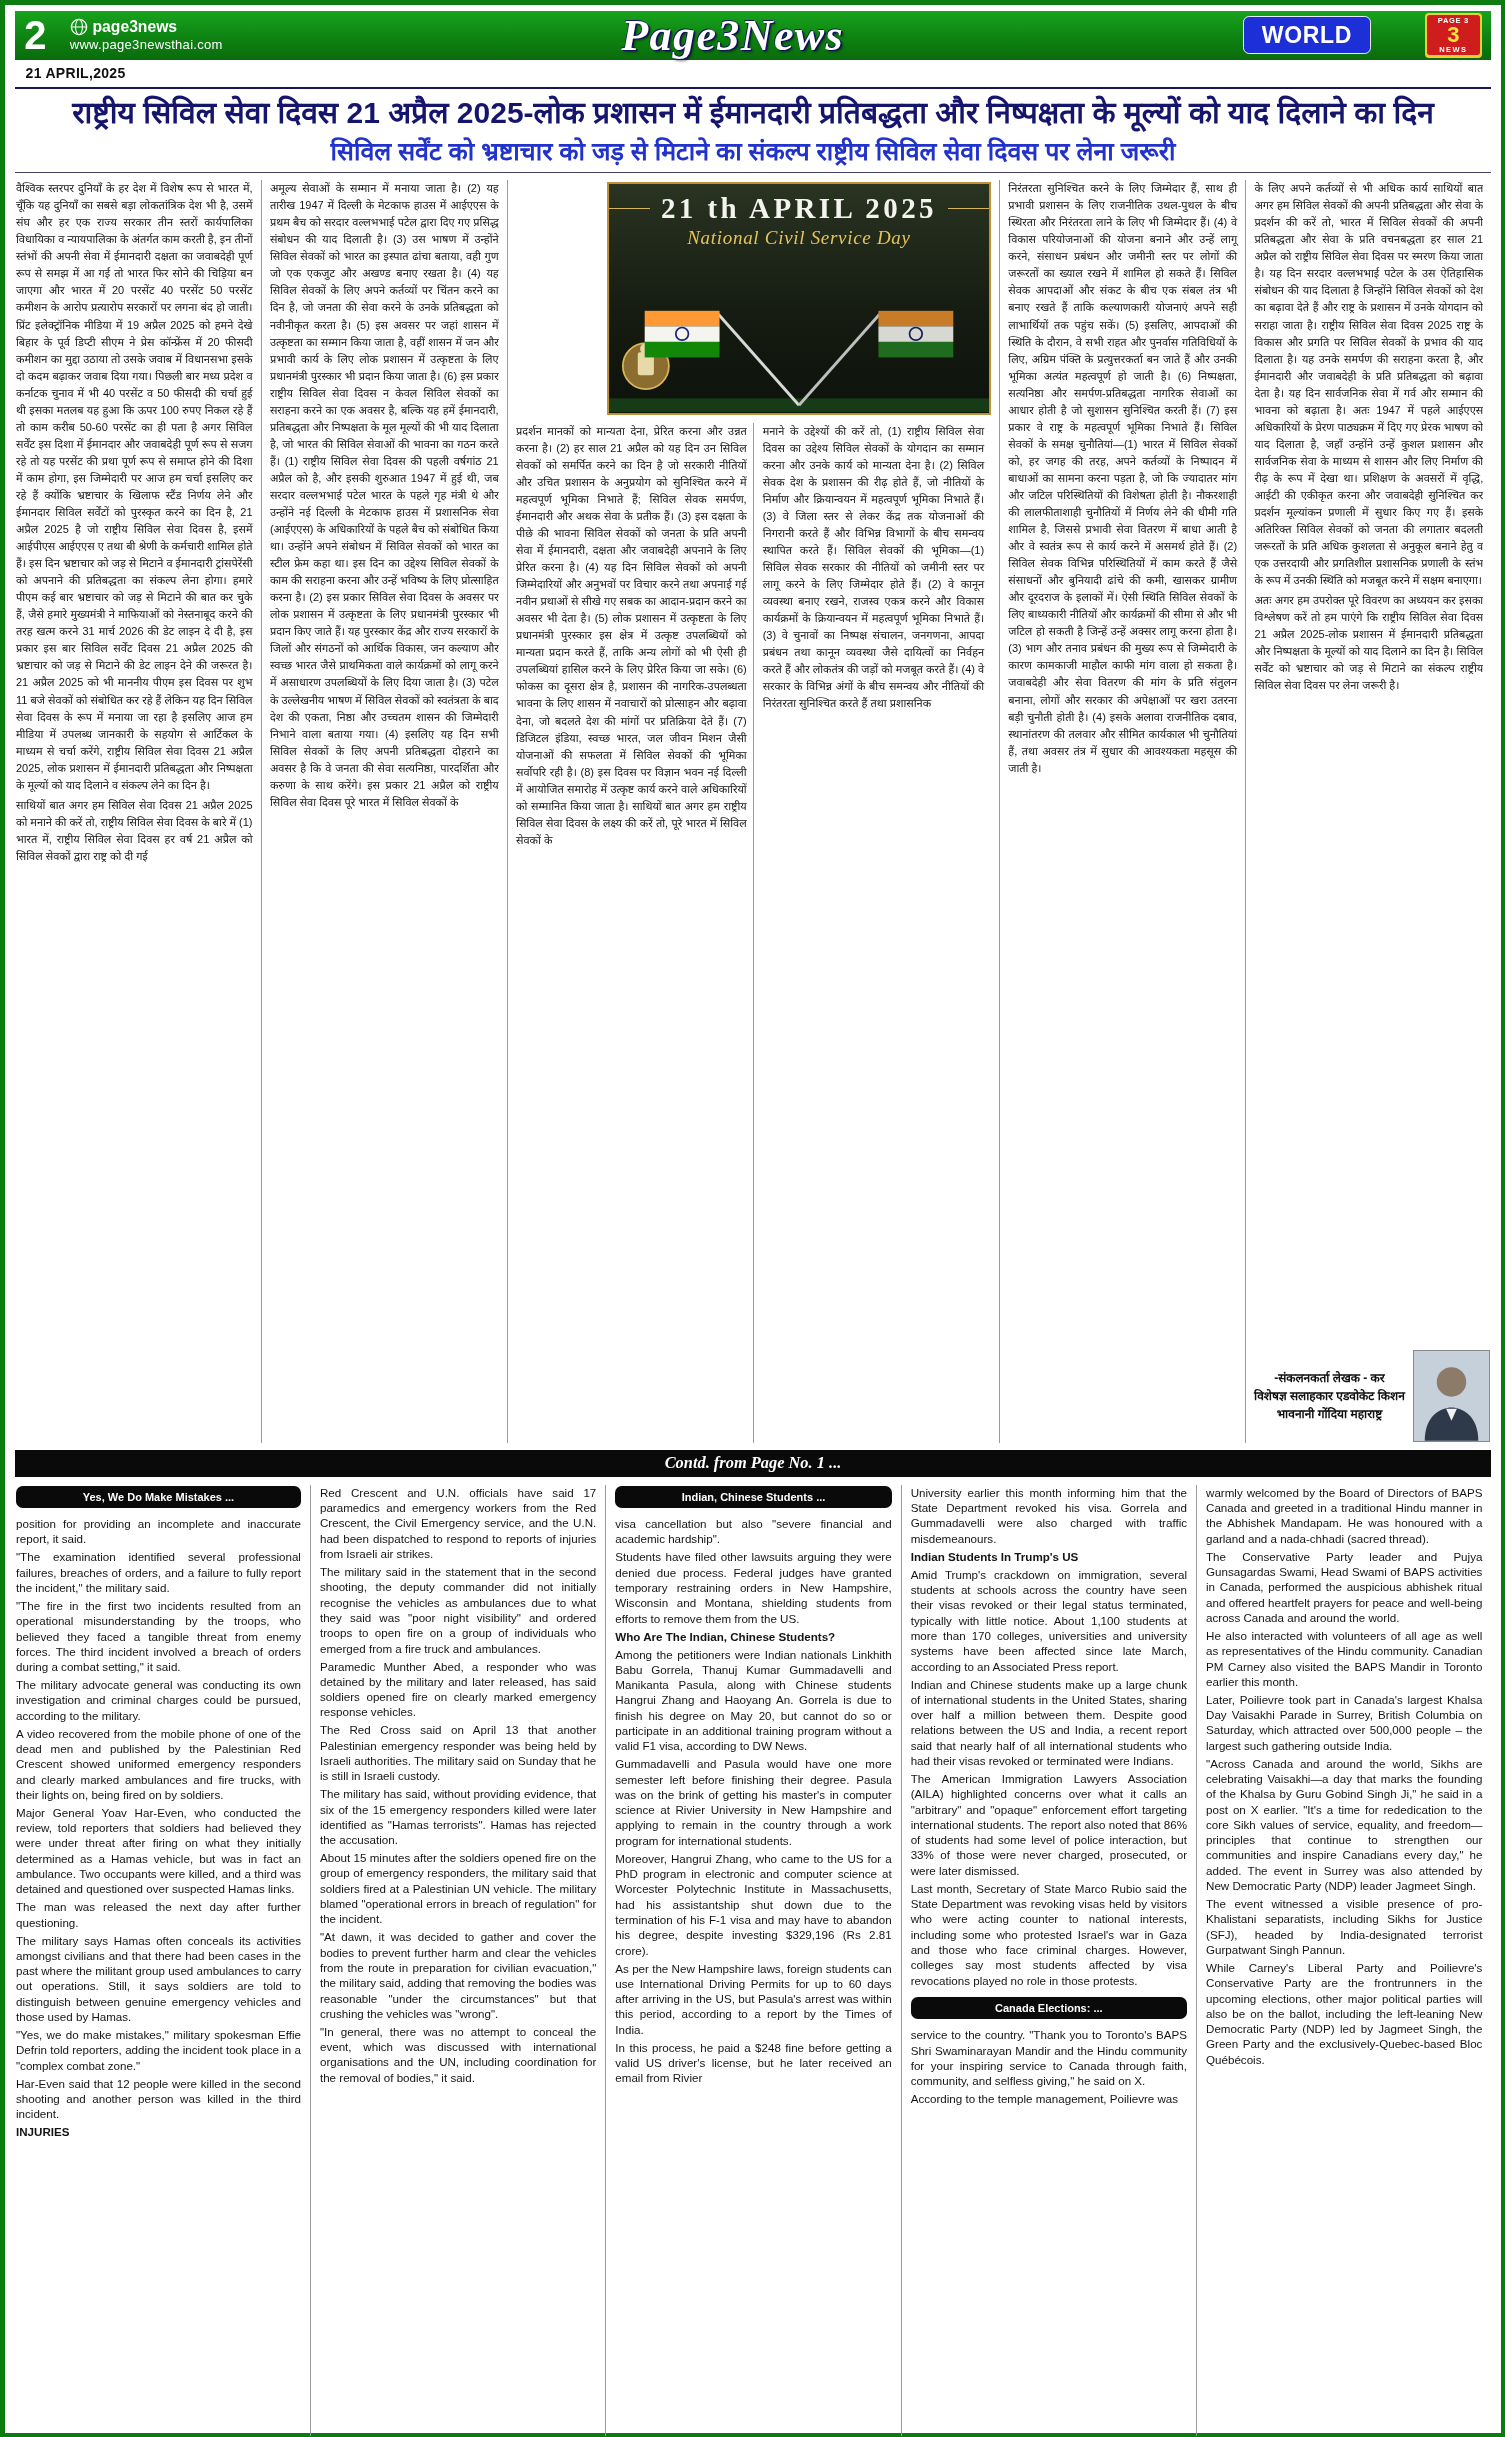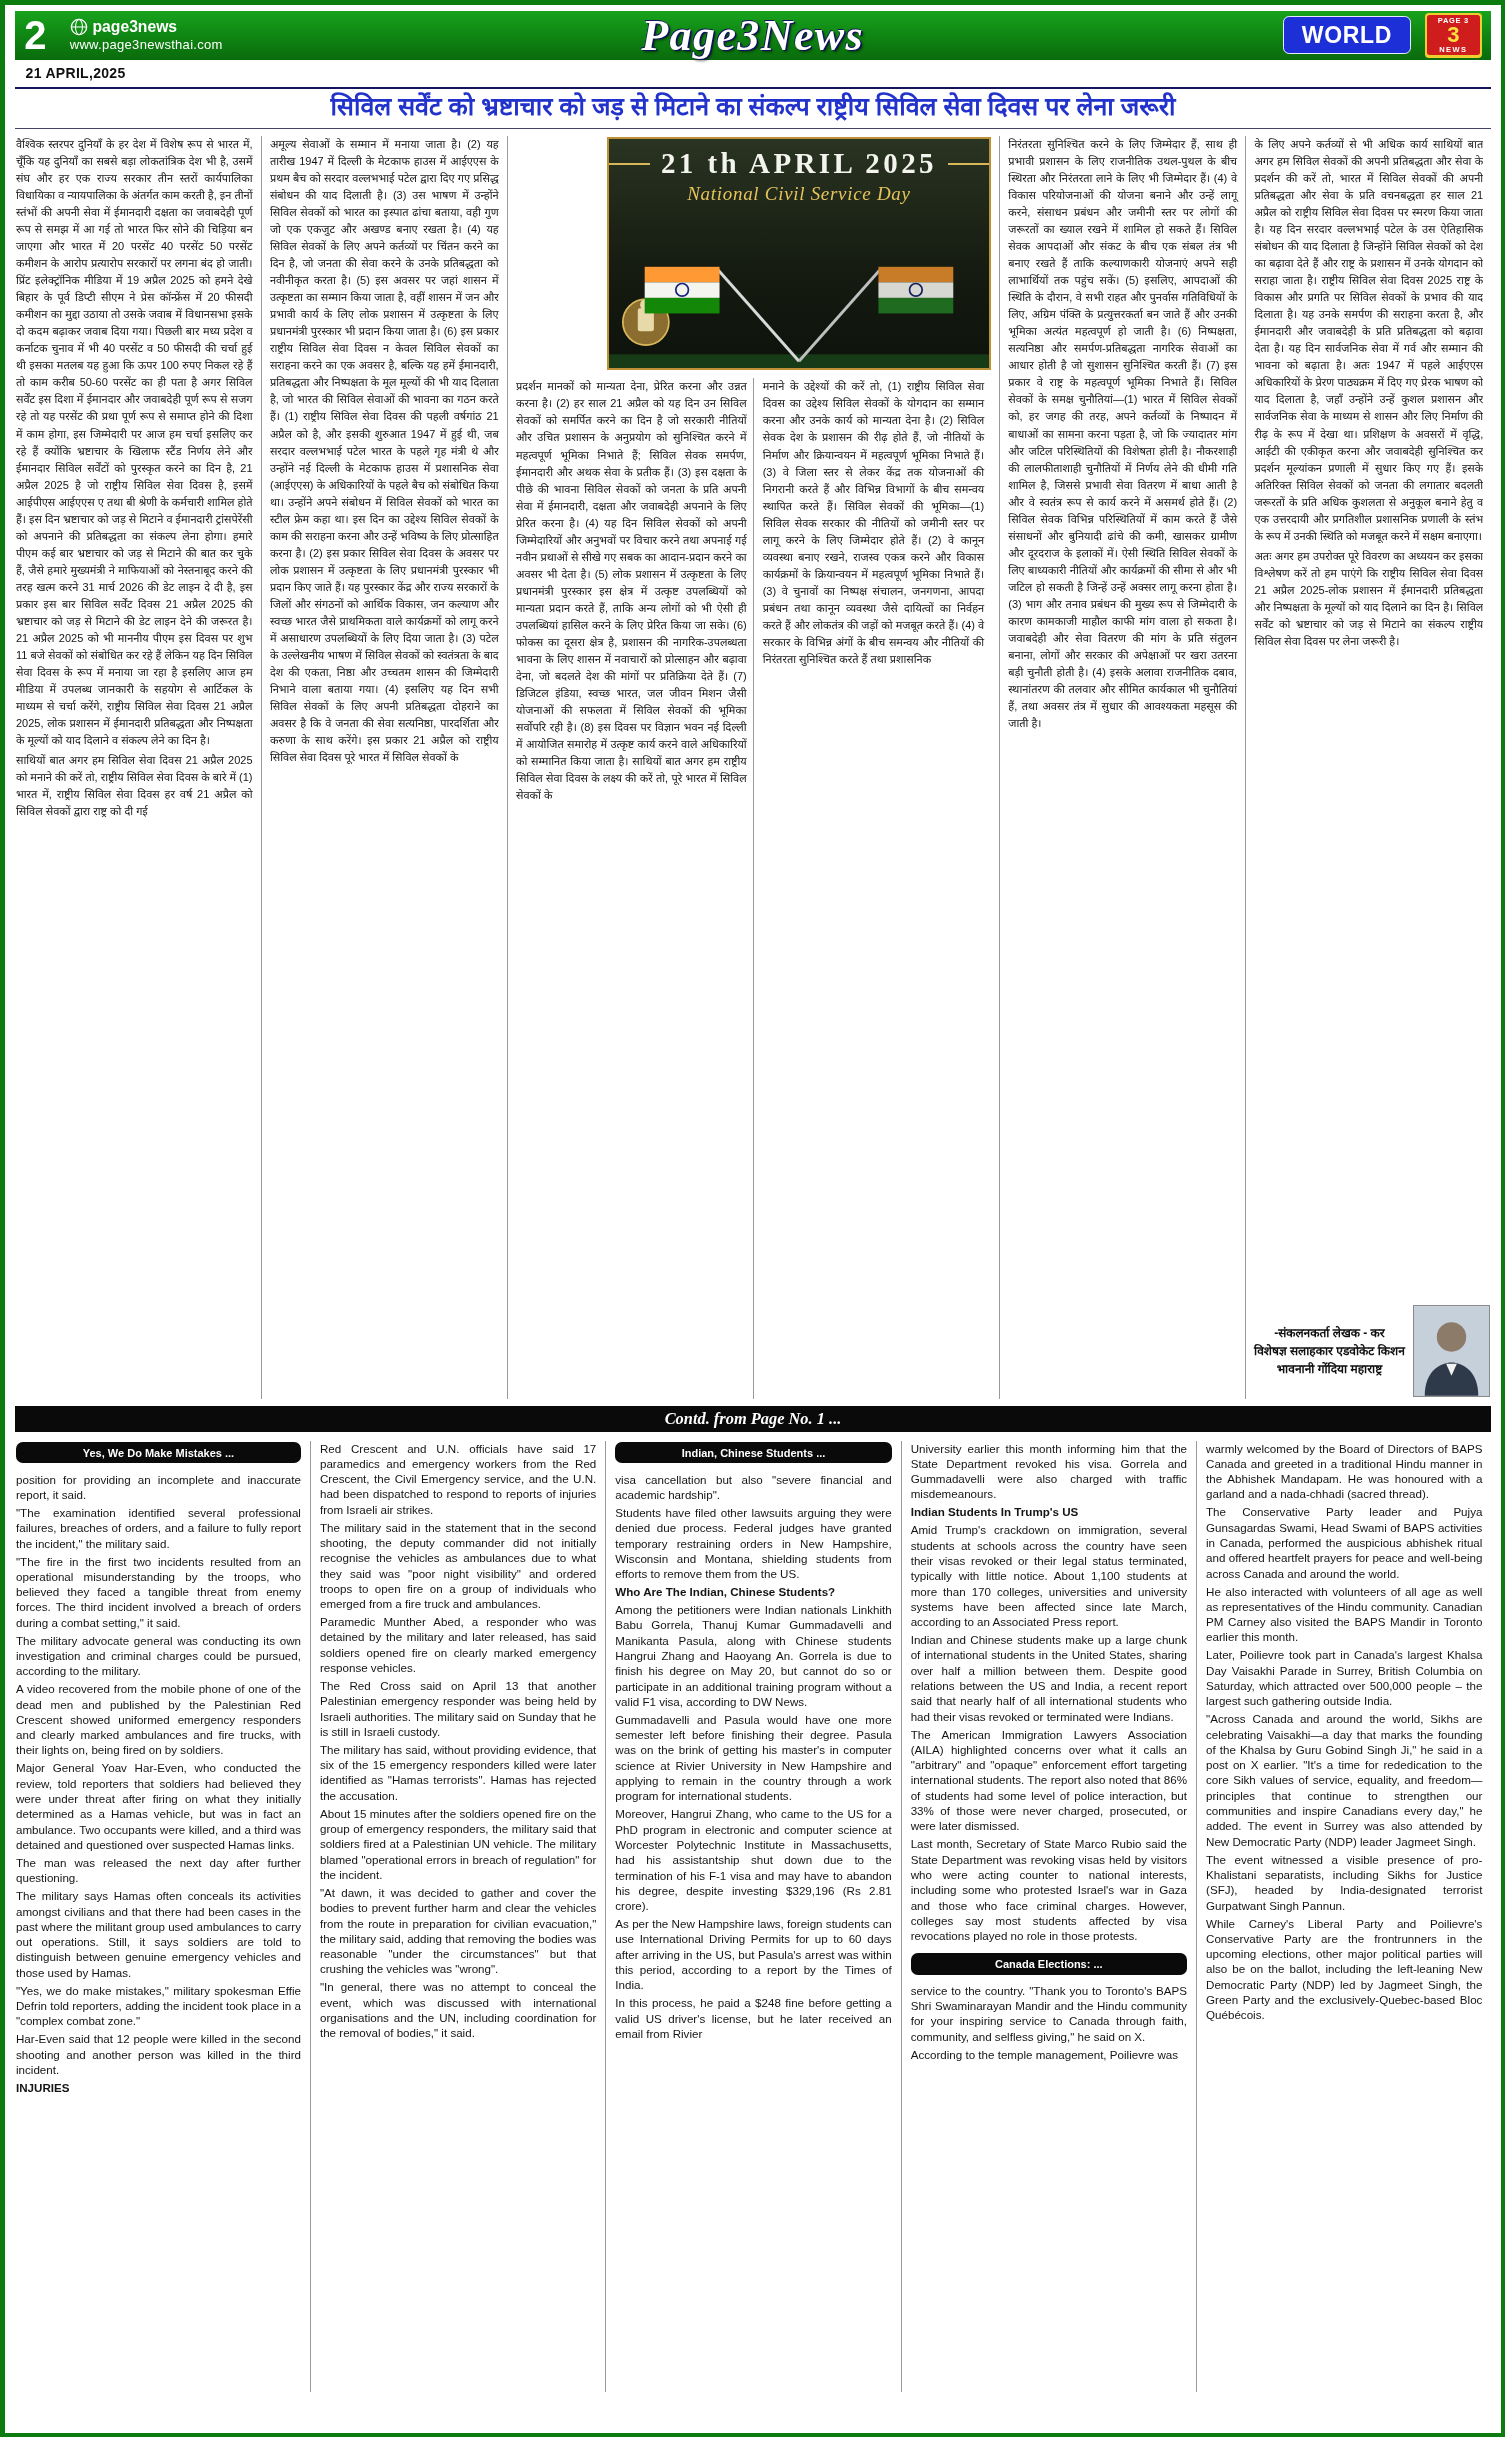--- a/index.html
+++ b/index.html
@@ -25,21 +25,21 @@
     font-style: italic; font-weight: 700; font-size: 44px; color: #ffffff;
     text-shadow: 1.4px 1.4px 0 #12125e, -0.7px -0.7px 0 #12125e, 2.1px 2.1px 2.7px rgba(0,0,0,.55);
     letter-spacing: 1.4px;
   }
   .worldtag {
     background: #1d2fd6; border: 1.4px solid #e9e9ff; border-radius: 6.2px;
     font-size: 23px; font-weight: 700; padding: 4.1px 18px; letter-spacing: 0.7px;
   }
   .logo3 {
     width: 57px; height: 45px; background: #efcf2f; border-radius: 4.1px; padding: 2.1px;
-    display: flex; flex-direction: column; align-items: center; justify-content: flex-end;
+    display: flex; flex-direction: column; align-items: center; justify-content: flex-end; margin-left: 40px;
   }
   .logo3-inner {
     width: 100%; height: 100%; background: #cf1d1d; border-radius: 2.7px;
     display: flex; flex-direction: column; align-items: center; justify-content: center; line-height: 1;
   }
   .logo-top { font-size: 7.5px; font-weight: 700; color: #fff; letter-spacing: 0.7px; }
   .logo-num { font-size: 22px; font-weight: 700; color: #ffe13d; }
   .logo-bottom { font-size: 7.5px; font-weight: 700; color: #fff; letter-spacing: 1.4px; }
 
   .datebar {
@@ -152,20 +152,21 @@
         <div class="logo-bottom">NEWS</div>
       </div>
     </div>
   </header>
 
   <div class="datebar">
     <span>21 APRIL,2025</span>
   </div>
 
   <section>
+    <h1 class="headline">राष्ट्रीय सिविल सेवा दिवस 21 अप्रैल 2025-लोक प्रशासन में ईमानदारी प्रतिबद्धता और निष्पक्षता के मूल्यों को याद दिलाने का दिन</h1>
     <h2 class="subheadline">सिविल सर्वेंट को भ्रष्टाचार को जड़ से मिटाने का संकल्प राष्ट्रीय सिविल सेवा दिवस पर लेना जरूरी</h2>
 
     <div class="hbody">
       <div class="hcol">
           <p>वैश्विक स्तरपर दुनियाँ के हर देश में विशेष रूप से भारत में, चूँकि यह दुनियाँ का सबसे बड़ा लोकतांत्रिक देश भी है, उसमें संघ और हर एक राज्य सरकार तीन स्तरों कार्यपालिका विधायिका व न्यायपालिका के अंतर्गत काम करती है, इन तीनों स्तंभों की अपनी सेवा में ईमानदारी दक्षता का जवाबदेही पूर्ण रूप से समझ में आ गई तो भारत फिर सोने की चिड़िया बन जाएगा और भारत में 20 परसेंट 40 परसेंट 50 परसेंट कमीशन के आरोप प्रत्यारोप सरकारों पर लगना बंद हो जाती। प्रिंट इलेक्ट्रॉनिक मीडिया में 19 अप्रैल 2025 को हमने देखे बिहार के पूर्व डिप्टी सीएम ने प्रेस कॉन्फ्रेंस में 20 फीसदी कमीशन का मुद्दा उठाया तो उसके जवाब में विधानसभा इसके दो कदम बढ़ाकर जवाब दिया गया। पिछली बार मध्य प्रदेश व कर्नाटक चुनाव में भी 40 परसेंट व 50 फीसदी की चर्चा हुई थी इसका मतलब यह हुआ कि ऊपर 100 रुपए निकल रहे हैं तो काम करीब 50-60 परसेंट का ही पता है अगर सिविल सर्वेंट इस दिशा में ईमानदार और जवाबदेही पूर्ण रूप से सजग रहे तो यह परसेंट की प्रथा पूर्ण रूप से समाप्त होने की दिशा में काम होगा, इस जिम्मेदारी पर आज हम चर्चा इसलिए कर रहे हैं क्योंकि भ्रष्टाचार के खिलाफ स्टैंड निर्णय लेने और ईमानदार सिविल सर्वेंटों को पुरस्कृत करने का दिन है, 21 अप्रैल 2025 है जो राष्ट्रीय सिविल सेवा दिवस है, इसमें आईपीएस आईएएस ए तथा बी श्रेणी के कर्मचारी शामिल होते हैं। इस दिन भ्रष्टाचार को जड़ से मिटाने व ईमानदारी ट्रांसपेरेंसी को अपनाने की प्रतिबद्धता का संकल्प लेना होगा। हमारे पीएम कई बार भ्रष्टाचार को जड़ से मिटाने की बात कर चुके हैं, जैसे हमारे मुख्यमंत्री ने माफियाओं को नेस्तनाबूद करने की तरह खत्म करने 31 मार्च 2026 की डेट लाइन दे दी है, इस प्रकार इस बार सिविल सर्वेंट दिवस 21 अप्रैल 2025 की भ्रष्टाचार को जड़ से मिटाने की डेट लाइन देने की जरूरत है। 21 अप्रैल 2025 को भी माननीय पीएम इस दिवस पर शुभ 11 बजे सेवकों को संबोधित कर रहे हैं लेकिन यह दिन सिविल सेवा दिवस के रूप में मनाया जा रहा है इसलिए आज हम मीडिया में उपलब्ध जानकारी के सहयोग से आर्टिकल के माध्यम से चर्चा करेंगे, राष्ट्रीय सिविल सेवा दिवस 21 अप्रैल 2025, लोक प्रशासन में ईमानदारी प्रतिबद्धता और निष्पक्षता के मूल्यों को याद दिलाने व संकल्प लेने का दिन है।</p>
           <p>साथियों बात अगर हम सिविल सेवा दिवस 21 अप्रैल 2025 को मनाने की करें तो, राष्ट्रीय सिविल सेवा दिवस के बारे में (1) भारत में, राष्ट्रीय सिविल सेवा दिवस हर वर्ष 21 अप्रैल को सिविल सेवकों द्वारा राष्ट्र को दी गई</p>
         </div>
       <div class="hcol">
           <p>अमूल्य सेवाओं के सम्मान में मनाया जाता है। (2) यह तारीख 1947 में दिल्ली के मेटकाफ हाउस में आईएएस के प्रथम बैच को सरदार वल्लभभाई पटेल द्वारा दिए गए प्रसिद्ध संबोधन की याद दिलाती है। (3) उस भाषण में उन्होंने सिविल सेवकों को भारत का इस्पात ढांचा बताया, वही गुण जो एक एकजुट और अखण्ड बनाए रखता है। (4) यह सिविल सेवकों के लिए अपने कर्तव्यों पर चिंतन करने का दिन है, जो जनता की सेवा करने के उनके प्रतिबद्धता को नवीनीकृत करता है। (5) इस अवसर पर जहां शासन में उत्कृष्टता का सम्मान किया जाता है, वहीं शासन में जन और प्रभावी कार्य के लिए लोक प्रशासन में उत्कृष्टता के लिए प्रधानमंत्री पुरस्कार भी प्रदान किया जाता है। (6) इस प्रकार राष्ट्रीय सिविल सेवा दिवस न केवल सिविल सेवकों का सराहना करने का एक अवसर है, बल्कि यह हमें ईमानदारी, प्रतिबद्धता और निष्पक्षता के मूल मूल्यों की भी याद दिलाता है, जो भारत की सिविल सेवाओं की भावना का गठन करते हैं। (1) राष्ट्रीय सिविल सेवा दिवस की पहली वर्षगांठ 21 अप्रैल को है, और इसकी शुरुआत 1947 में हुई थी, जब सरदार वल्लभभाई पटेल भारत के पहले गृह मंत्री थे और उन्होंने नई दिल्ली के मेटकाफ हाउस में प्रशासनिक सेवा (आईएएस) के अधिकारियों के पहले बैच को संबोधित किया था। उन्होंने अपने संबोधन में सिविल सेवकों को भारत का स्टील फ्रेम कहा था। इस दिन का उद्देश्य सिविल सेवकों के काम की सराहना करना और उन्हें भविष्य के लिए प्रोत्साहित करना है। (2) इस प्रकार सिविल सेवा दिवस के अवसर पर लोक प्रशासन में उत्कृष्टता के लिए प्रधानमंत्री पुरस्कार भी प्रदान किए जाते हैं। यह पुरस्कार केंद्र और राज्य सरकारों के जिलों और संगठनों को आर्थिक विकास, जन कल्याण और स्वच्छ भारत जैसे प्राथमिकता वाले कार्यक्रमों को लागू करने में असाधारण उपलब्धियों के लिए दिया जाता है। (3) पटेल के उल्लेखनीय भाषण में सिविल सेवकों को स्वतंत्रता के बाद देश की एकता, निष्ठा और उच्चतम शासन की जिम्मेदारी निभाने वाला बताया गया। (4) इसलिए यह दिन सभी सिविल सेवकों के लिए अपनी प्रतिबद्धता दोहराने का अवसर है कि वे जनता की सेवा सत्यनिष्ठा, पारदर्शिता और करुणा के साथ करेंगे। इस प्रकार 21 अप्रैल को राष्ट्रीय सिविल सेवा दिवस पूरे भारत में सिविल सेवकों के</p>
         </div>

